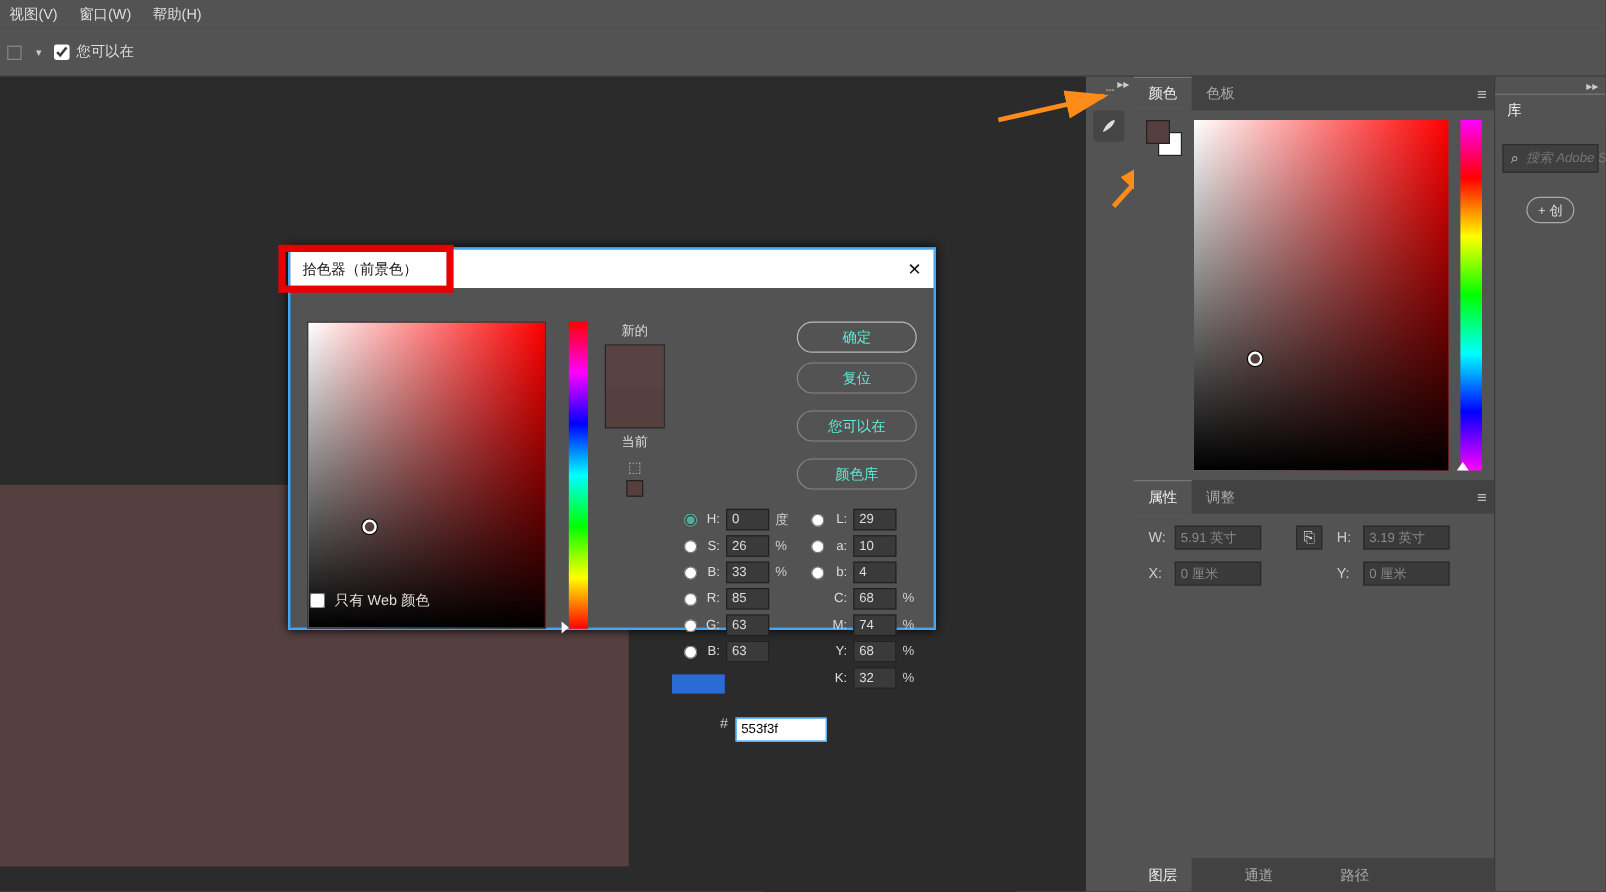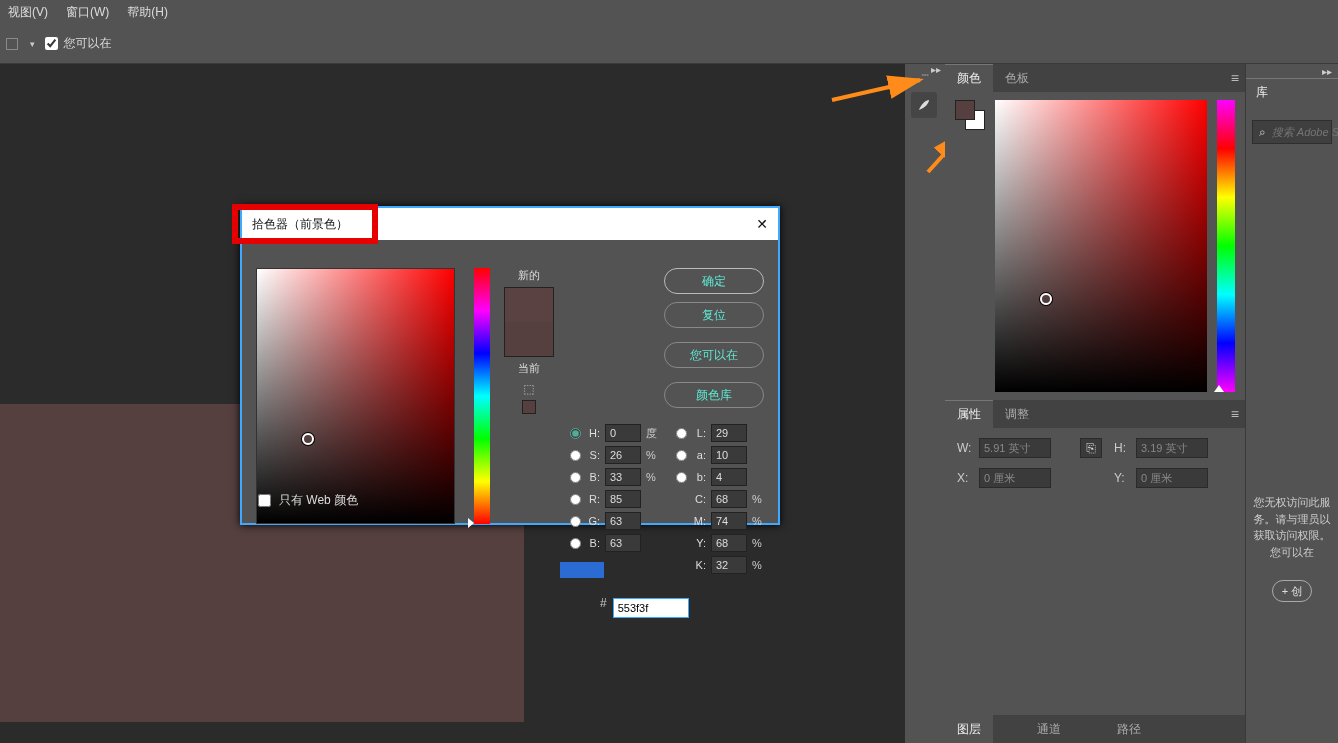--- a/index.html
+++ b/index.html
@@ -216,21 +216,20 @@
   </div>
 </div>
 
 <div class="libcol">
   <div class="chevrons">▸▸</div>
   <div class="tab">库</div>
   <div class="search">
     <span>⌕</span>
     <input placeholder="搜索 Adobe St" style="">
   </div>
-  <div class="msg">您无权访问此服务。请与理员以获取访问权限。您可以在</div>
   <div class="add">+ 创</div>
 </div>
 
 <div class="dialog">
   <div class="title-hilite"></div>
   <div class="titlebar">
     <span class="t">拾色器（前景色）</span>
     <span class="x">✕</span>
   </div>
   <div class="dlg-body">

